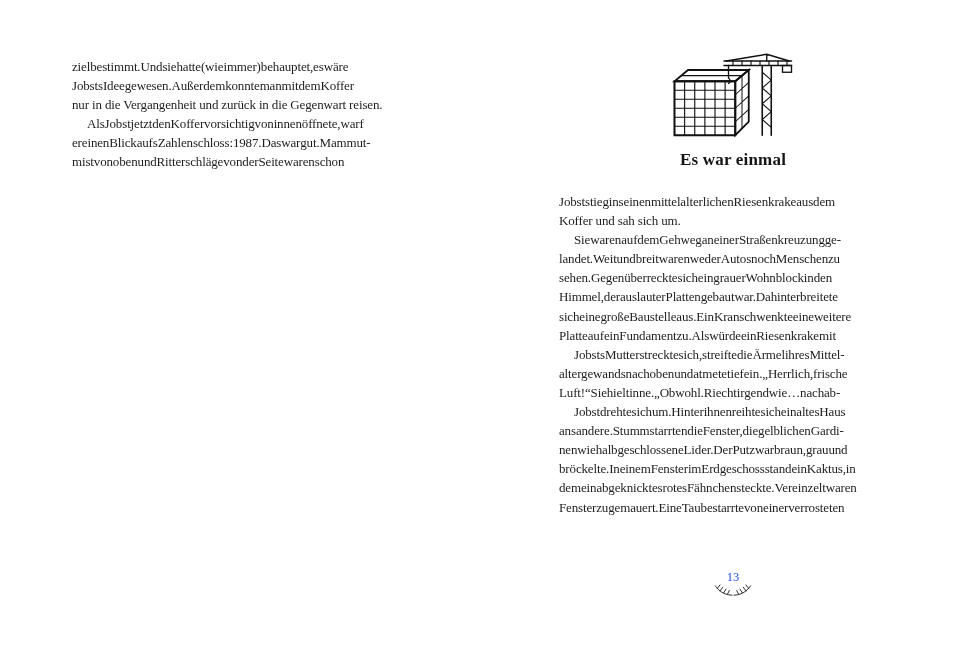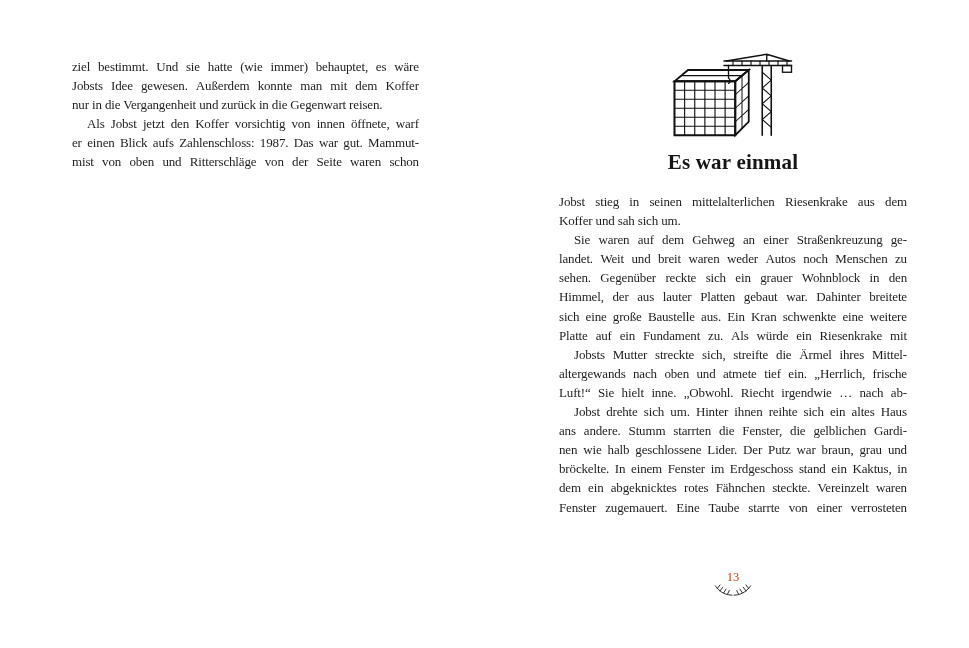--- a/index.html
+++ b/index.html
@@ -29,40 +29,39 @@
     top: 57px;
     width: 347px;
   }
   .text-block.right-block {
     left: 559px;
     top: 192px;
     width: 348px;
   }
   .text-line {
     display: flex;
-    justify-content: space-between;
     height: 19.1px;
     overflow: visible;
     white-space: nowrap;
   }
   .text-line.last {
     display: block;
     white-space: normal;
   }
   .text-line.indent {
     padding-left: 15px;
   }
   .chapter-title {
     position: absolute;
     left: 559px;
     top: 150px;
     width: 348px;
     margin: 0;
     text-align: center;
-    font-size: 21px;
+    font-size: 17px;
     font-weight: bold;
     letter-spacing: 0.2px;
     color: #151515;
   }
   .illustration {
     position: absolute;
     left: 559px;
     top: 52px;
     width: 348px;
     display: flex;
@@ -71,21 +70,21 @@
   .page-footer {
     position: absolute;
     left: 559px;
     top: 570px;
     width: 348px;
     text-align: center;
   }
   .page-number {
     font-size: 12.5px;
     line-height: 14px;
-    color: #c2410c;
+    color: #1d4ed8;
   }
   .laurel-wrap {
     margin-top: 0px;
     line-height: 0;
   }
 </style>
 </head>
 <body>
 
 <div class="page-spread">

